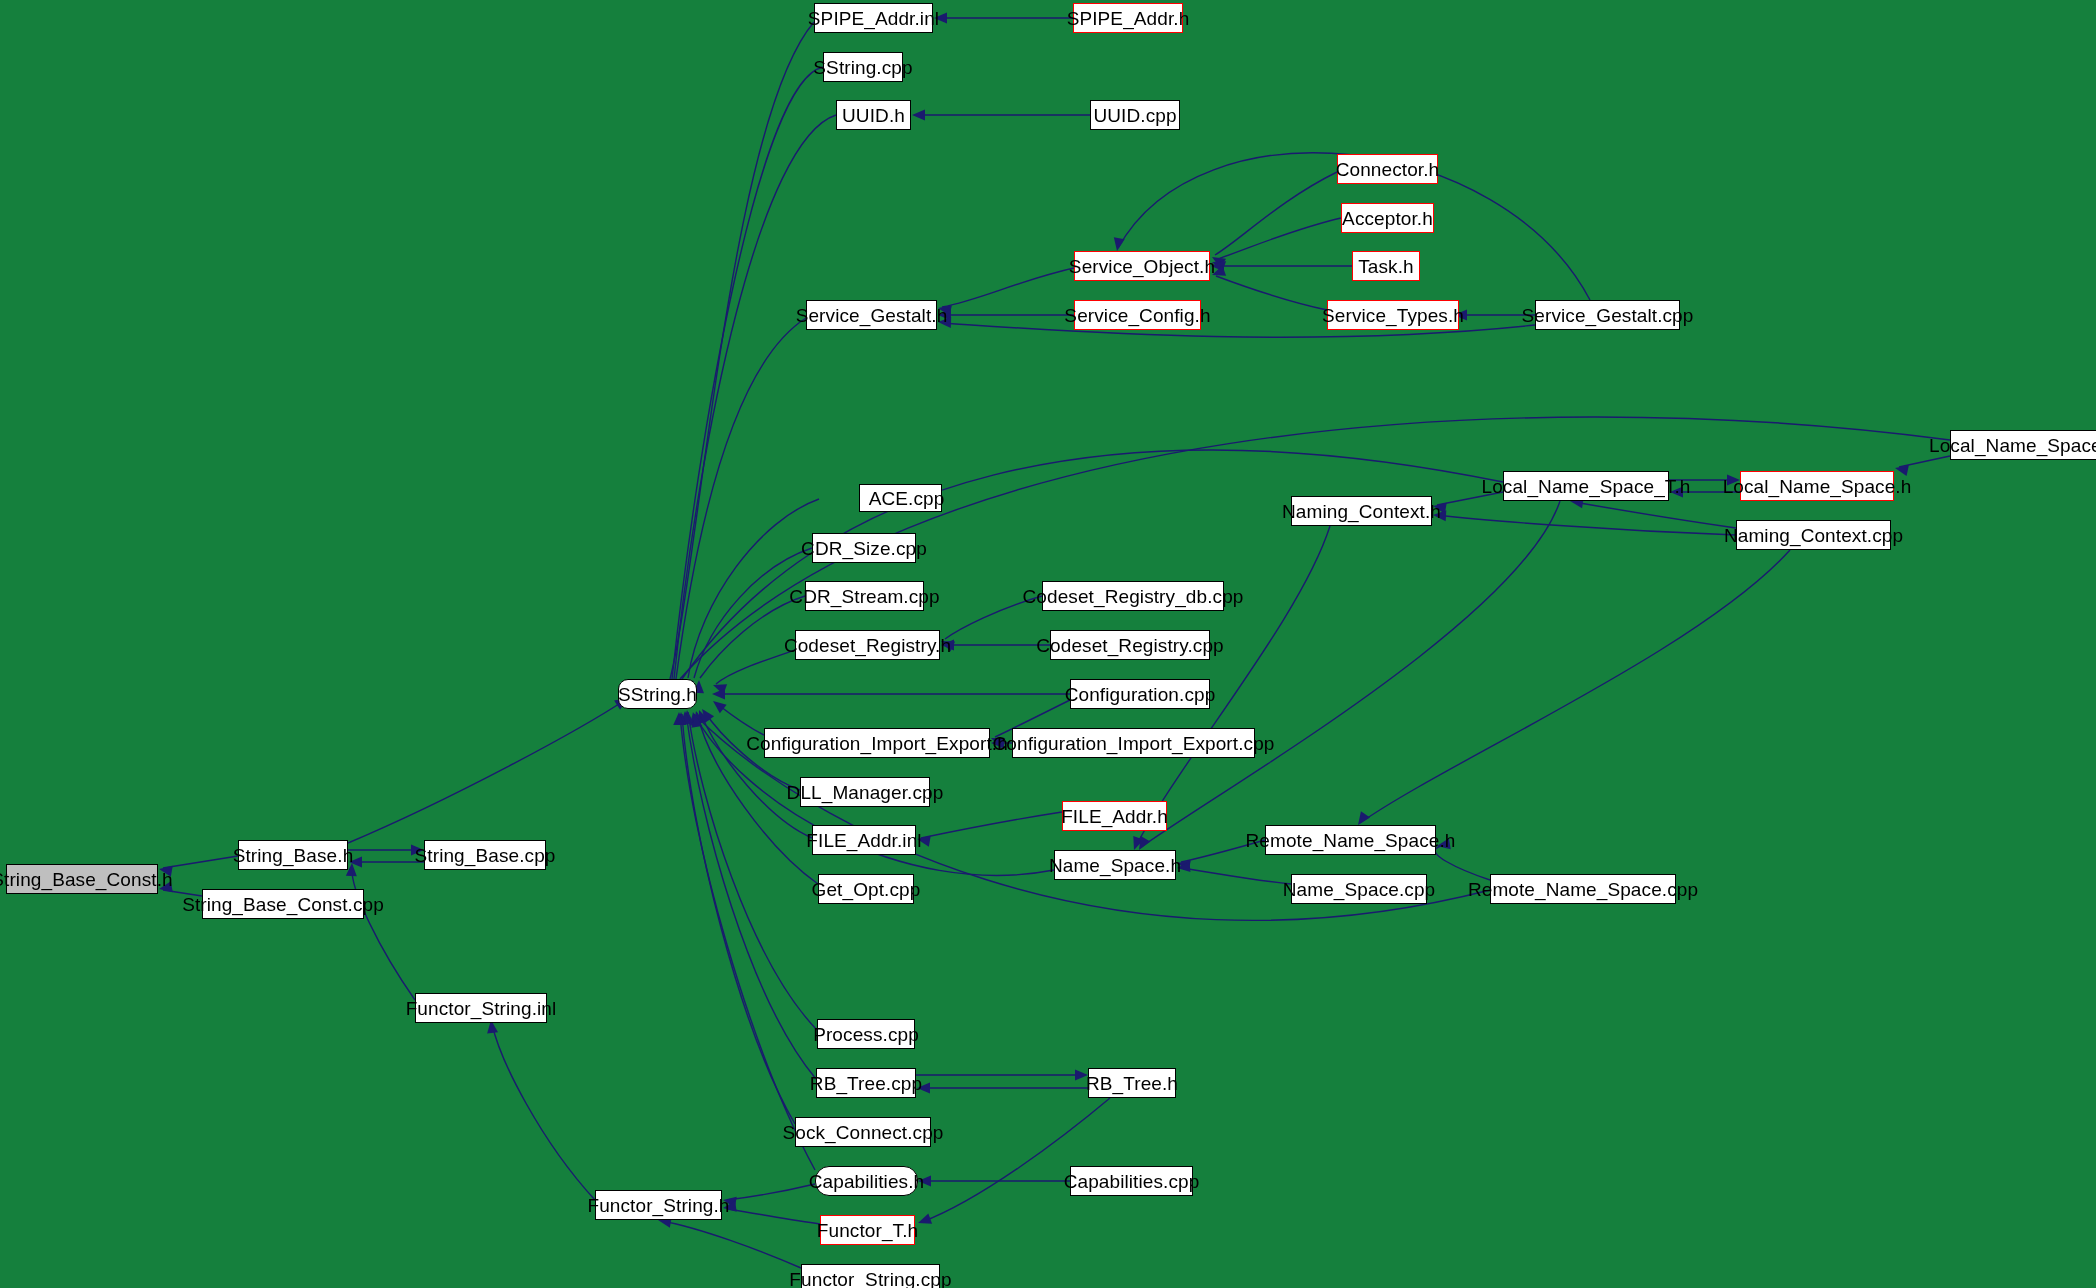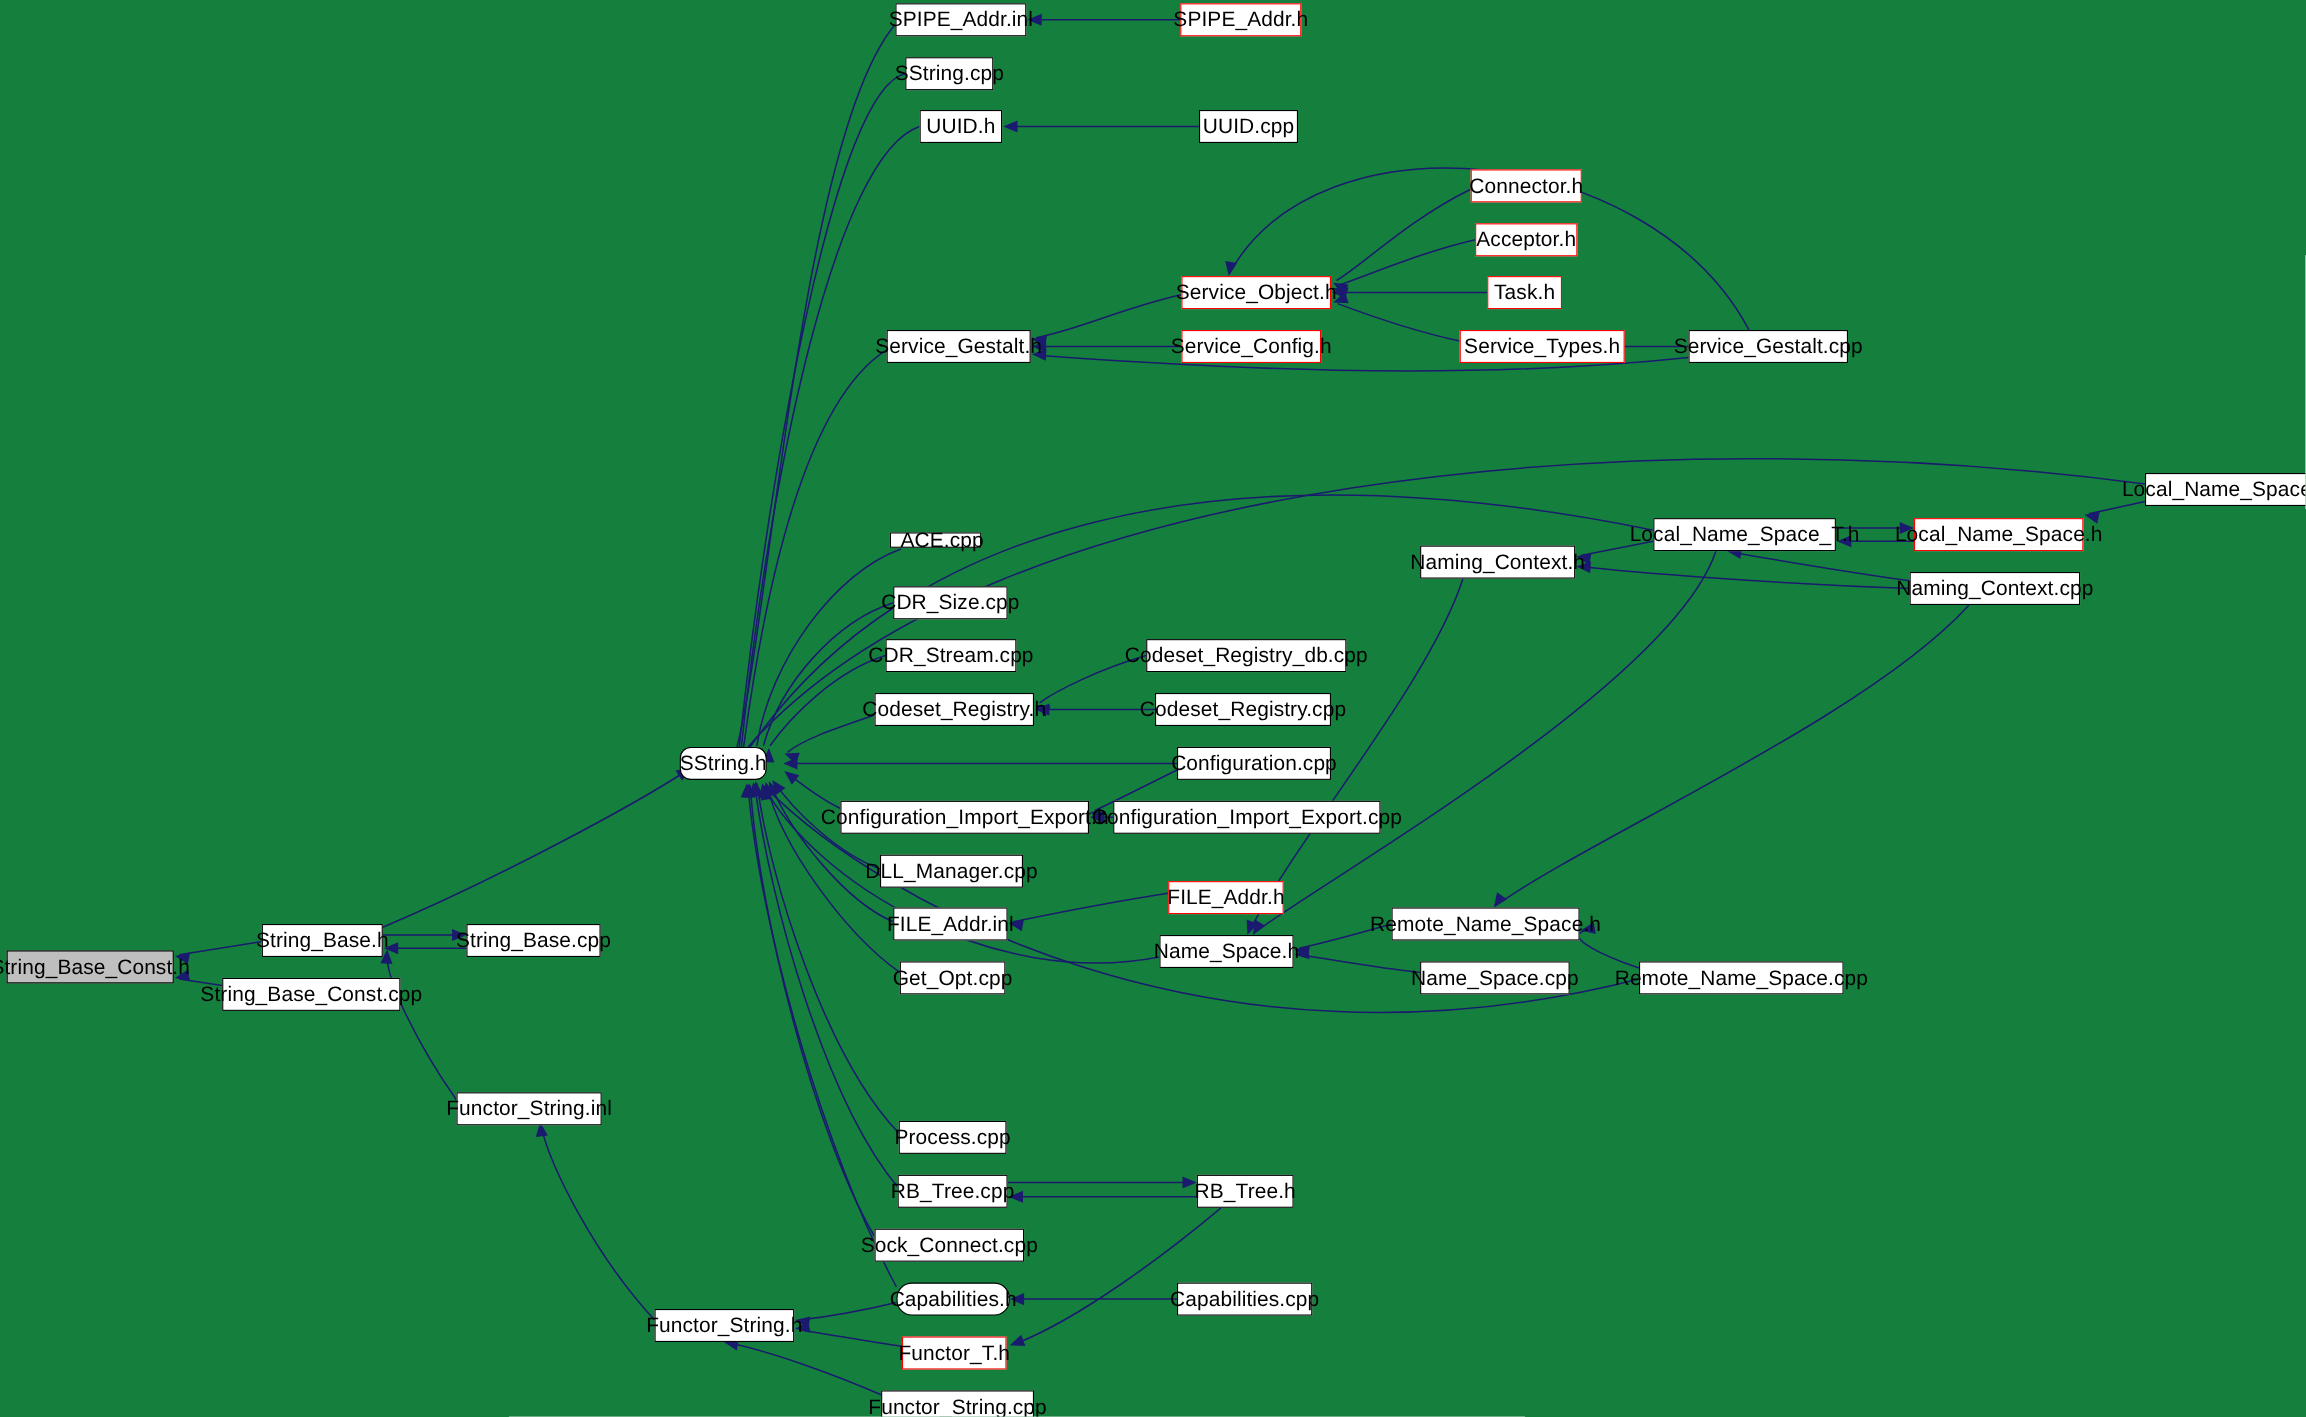--- a/index.html
+++ b/index.html
@@ -208,42 +208,42 @@
     </div>
     <div class="node red" style="left: 1352px; top: 251px; width: 68px; height: 30px;">
       <span>Task.h</span>
     </div>
     <div class="node" style="left: 806px; top: 300px; width: 131px; height: 30px;">
       <span>Service_Gestalt.h</span>
     </div>
     <div class="node red" style="left: 1074px; top: 300px; width: 127px; height: 30px;">
       <span>Service_Config.h</span>
     </div>
-    <div class="node red" style="left: 1327px; top: 300px; width: 150px; height: 30px;">
+    <div class="node red" style="left: 1327px; top: 300px; width: 132px; height: 30px;">
       <span>Service_Types.h</span>
     </div>
     <div class="node" style="left: 1535px; top: 300px; width: 145px; height: 30px;">
       <span>Service_Gestalt.cpp</span>
     </div>
     <div class="node" style="left: 1950px; top: 430px; width: 167px; height: 30px;">
       <span>Local_Name_Space.cpp</span>
     </div>
     <div class="node" style="left: 1503px; top: 471px; width: 166px; height: 30px;">
       <span>Local_Name_Space_T.h</span>
     </div>
     <div class="node red" style="left: 1740px; top: 471px; width: 154px; height: 30px;">
       <span>Local_Name_Space.h</span>
     </div>
     <div class="node" style="left: 1291px; top: 496px; width: 141px; height: 30px;">
       <span>Naming_Context.h</span>
     </div>
     <div class="node" style="left: 1736px; top: 520px; width: 155px; height: 30px;">
       <span>Naming_Context.cpp</span>
     </div>
-    <div class="node" style="left: 809px; top: 484px; width: 83px; height: 14px; padding-left: 12px;">
+    <div class="node" style="left: 859px; top: 484px; width: 83px; height: 28px; padding-left: 12px;">
       <span>ACE.cpp</span>
     </div>
     <div class="node" style="left: 812px; top: 533px; width: 104px; height: 30px;">
       <span>CDR_Size.cpp</span>
     </div>
     <div class="node" style="left: 805px; top: 581px; width: 119px; height: 30px;">
       <span>CDR_Stream.cpp</span>
     </div>
     <div class="node" style="left: 1042px; top: 581px; width: 182px; height: 30px;">
       <span>Codeset_Registry_db.cpp</span>

